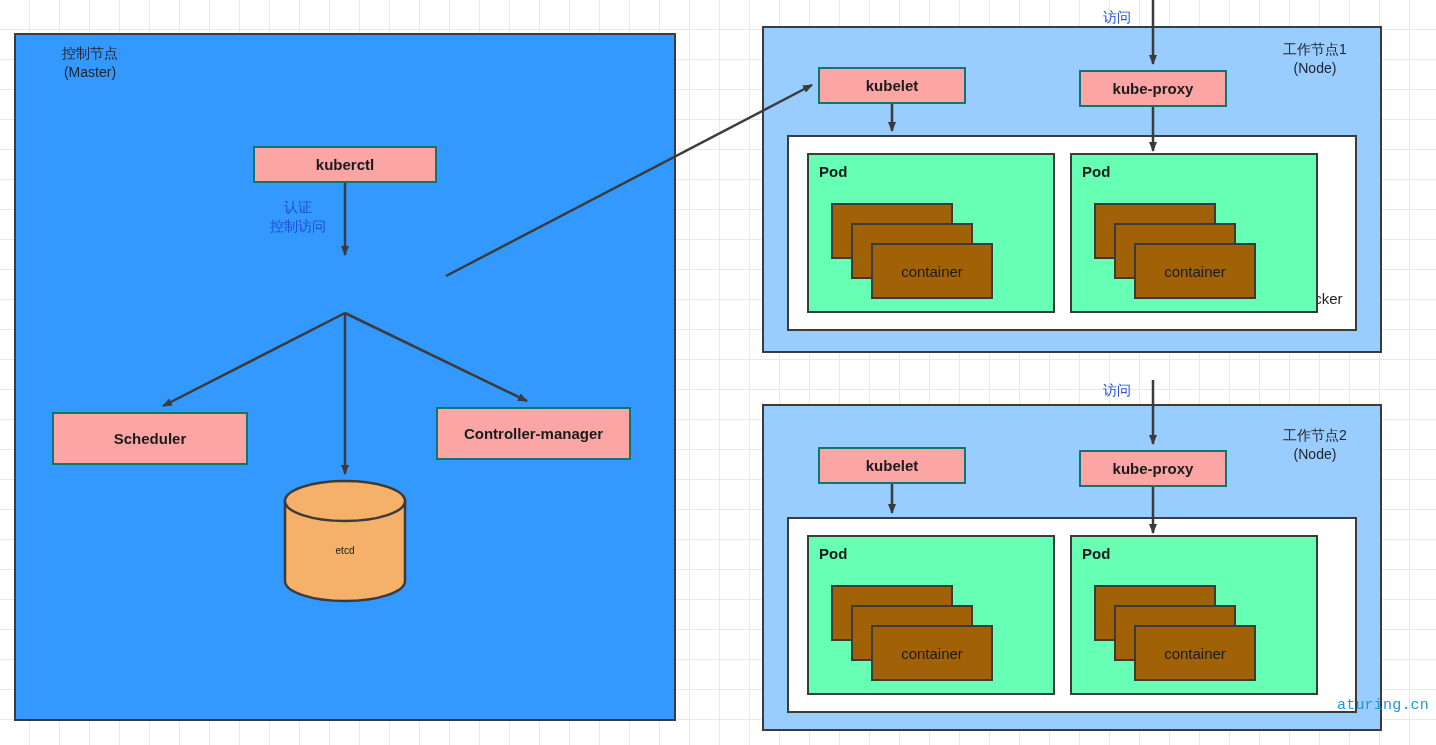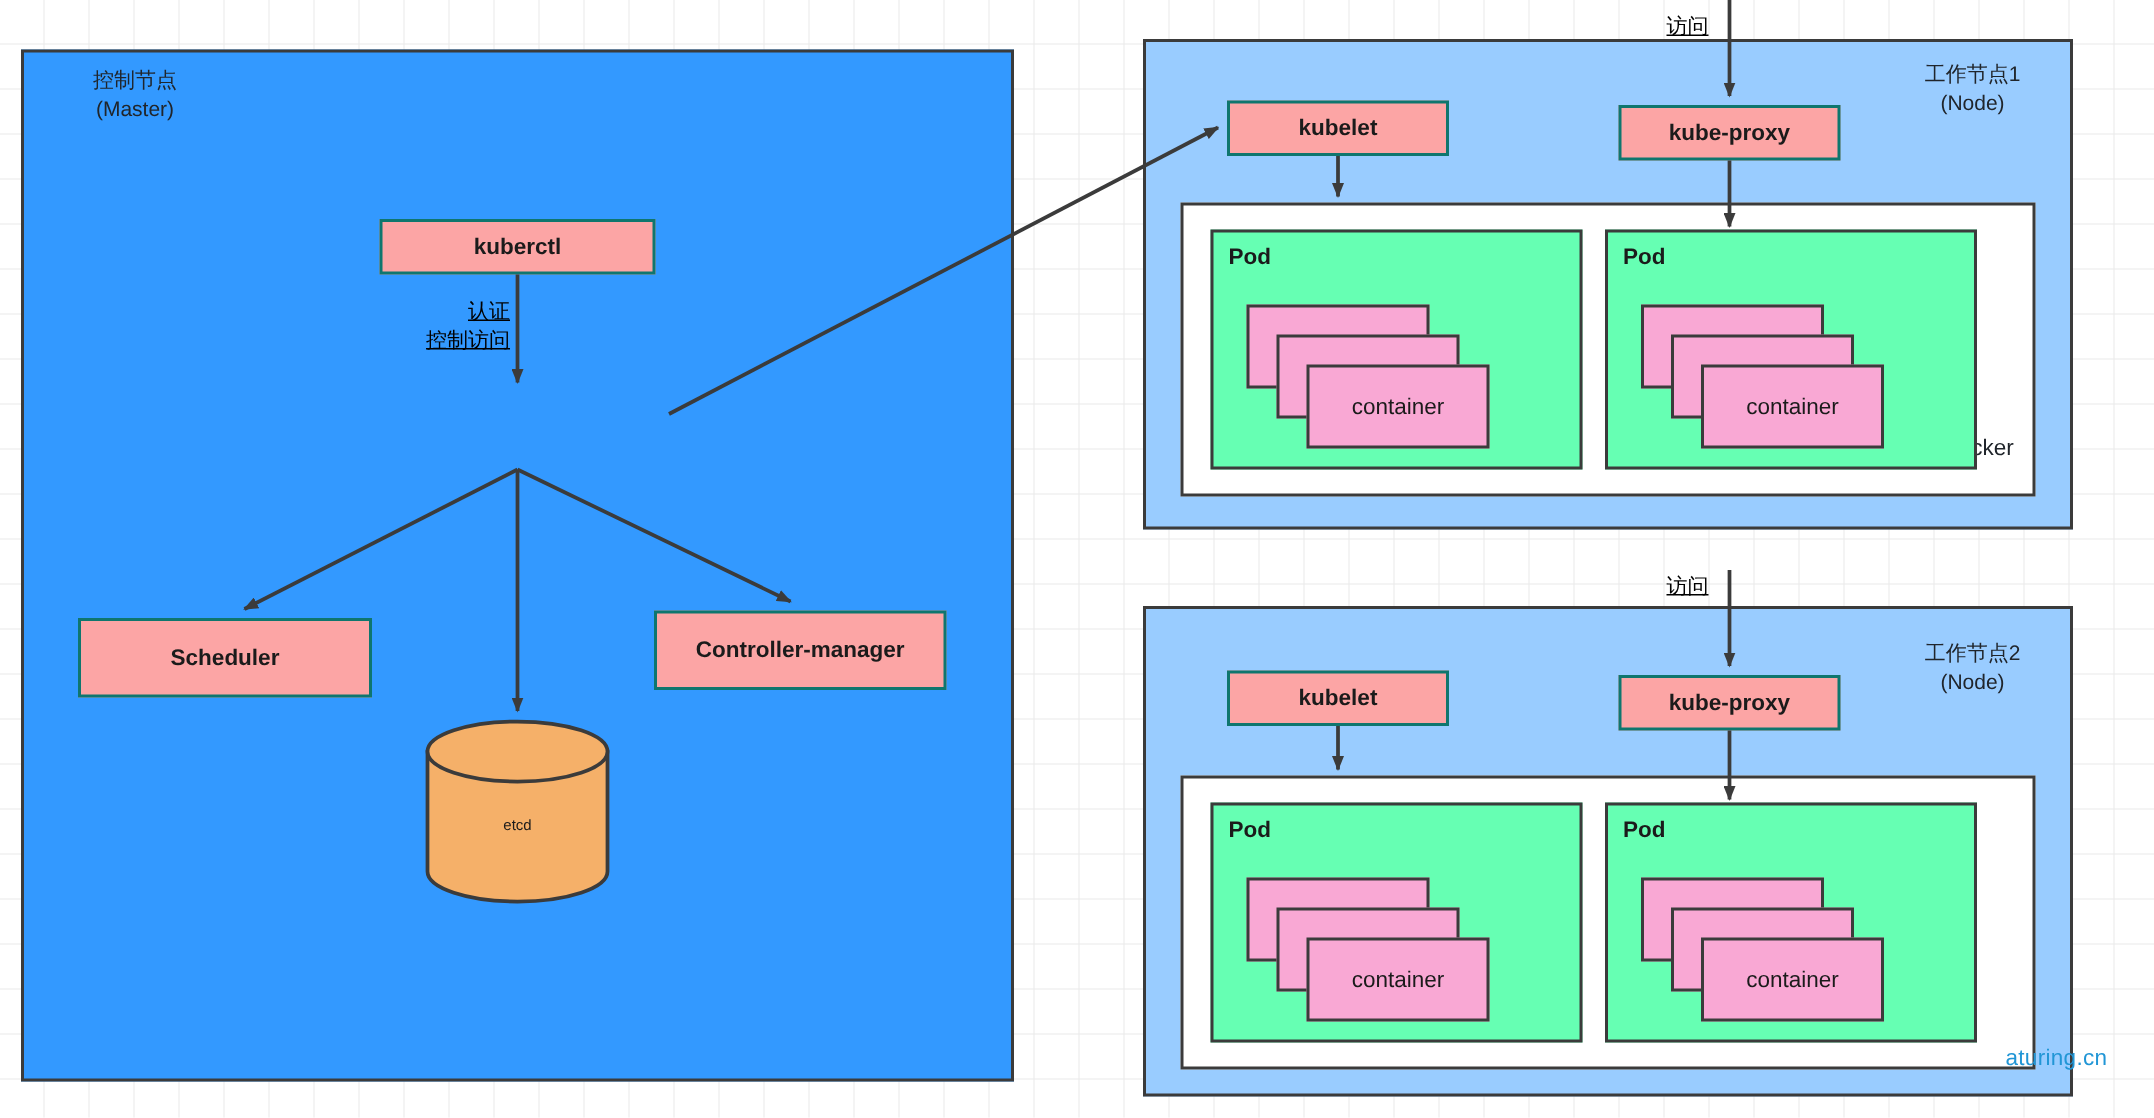--- a/index.html
+++ b/index.html
@@ -56,21 +56,21 @@
     font-size:15px;font-weight:bold;color:#1b1b1b;
   }
   .pod-h{width:248px;height:160px;}
   .pod1a{left:807px;top:153px;}
   .pod1b{left:1070px;top:153px;}
   .pod2a{left:807px;top:535px;}
   .pod2b{left:1070px;top:535px;}
 
   
   .cont{
-    background:#f9a8d4;border:2px solid #3b3b3b;
+    background:#a16207;border:2px solid #3b3b3b;
     width:122px;height:56px;
   }
   .cont-front{
     display:flex;align-items:center;justify-content:center;
     font-size:15px;color:#1b1b1b;
   }
   .c1{left:22px;top:48px;}
   .c2{left:42px;top:68px;}
   .c3{left:62px;top:88px;}
 
@@ -87,21 +87,21 @@
   .b-scheduler{left:52px;top:412px;width:196px;height:53px;}
   .b-controller{left:436px;top:407px;width:195px;height:53px;}
 
   .b-kubelet1{left:818px;top:67px;width:148px;height:37px;}
   .b-proxy1{left:1079px;top:70px;width:148px;height:37px;}
   .b-kubelet2{left:818px;top:447px;width:148px;height:37px;}
   .b-proxy2{left:1079px;top:450px;width:148px;height:37px;}
 
   
   .edge-label{
-    font-size:14px;color:#000000;text-align:right;line-height:19px;text-decoration:underline;
+    font-size:14px;color:#1d4ed8;text-align:center;line-height:19px;
   }
   .auth-label{left:256px;top:198px;width:84px;}
   .visit1{left:1095px;top:8px;width:44px;}
   .visit2{left:1095px;top:381px;width:44px;}
 
   
   .etcd{
     left:282px;top:478px;width:126px;height:126px;
   }
   .etcd-text{
@@ -109,20 +109,21 @@
     display:flex;align-items:center;justify-content:center;
     font-size:10px;color:#1b1b1b;
     padding-top:18px;box-sizing:border-box;
   }
 
   
   .watermark{
     left:1337px;top:697px;
     font-size:15px;color:#2196d6;
     letter-spacing:0.2px;
+    font-family:Liberation Mono, monospace;
   }
 </style>
 </head>
 <body>
 
 <div id="canvas">
 
   <div class="abs master-box"></div>
   <div class="abs region-title master-title">
     <div>控制节点</div>

